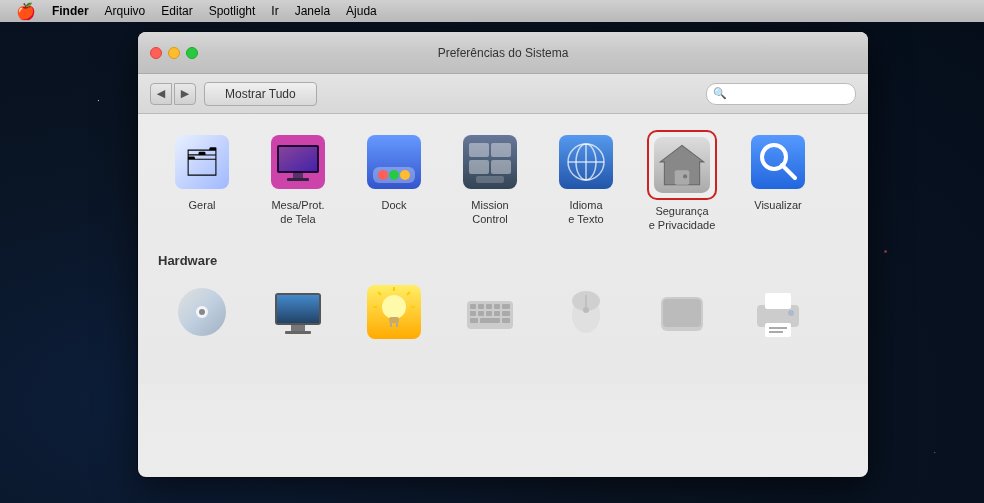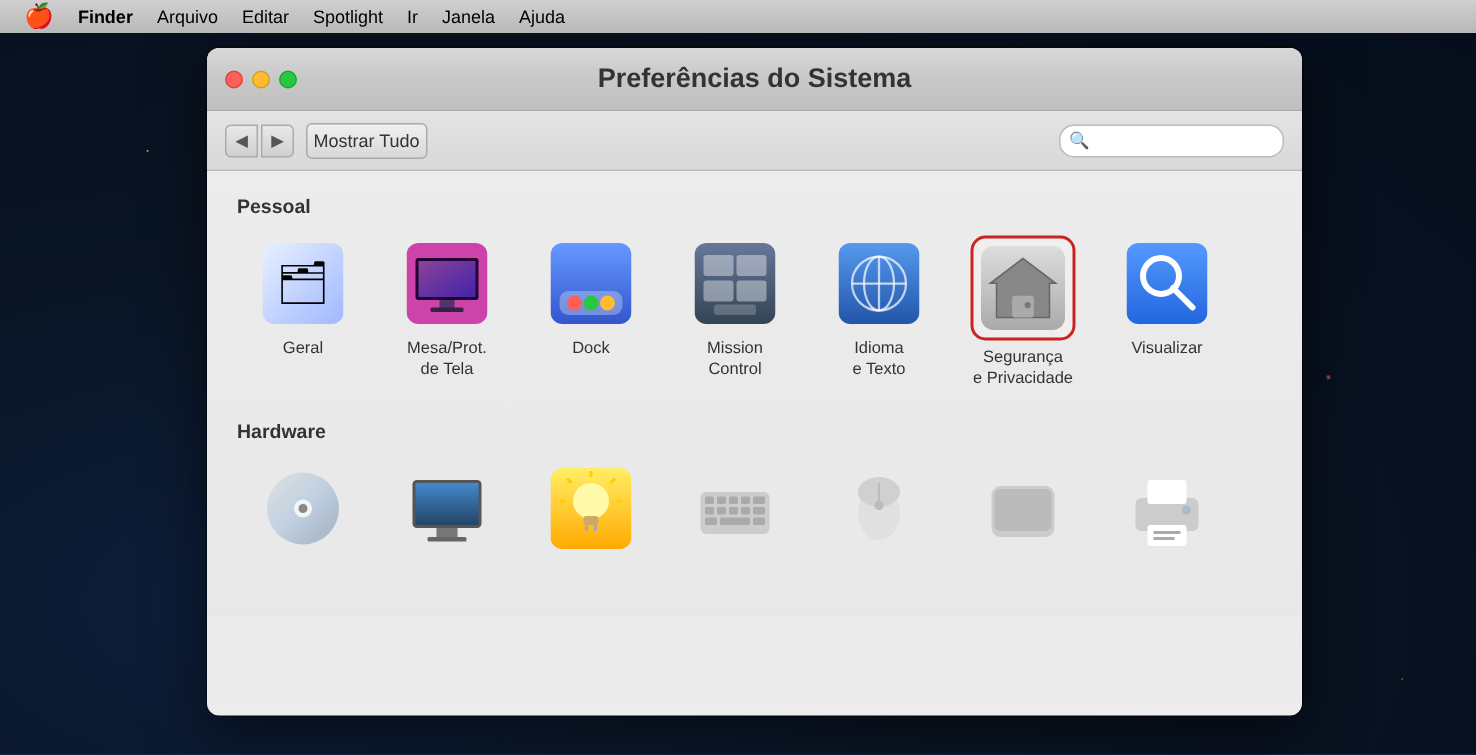--- a/index.html
+++ b/index.html
@@ -95,23 +95,23 @@
       border: 1px solid rgba(0,0,0,0.2);
     }
     .tl-close { background: #ff5f57; border-color: #e0443e; }
     .tl-min { background: #febc2e; border-color: #d4a017; }
     .tl-max { background: #28c840; border-color: #1aab29; }
 
     .title-text {
       position: absolute;
       left: 50%;
       transform: translateX(-50%);
-      font-size: 18px;
+      font-size: 12px;
       color: #333;
-      font-weight: 700;
+      font-weight: 400;
     }
 
     
     .toolbar {
       height: 40px;
       background: linear-gradient(to bottom, #e4e4e4, #d8d8d8);
       border-bottom: 1px solid #bbb;
       display: flex;
       align-items: center;
       padding: 0 12px;
@@ -132,21 +132,21 @@
       justify-content: center;
       cursor: pointer;
       font-size: 11px;
       color: #555;
     }
     .nav-btn:first-child { border-radius: 4px 0 0 4px; }
     .nav-btn:last-child { border-radius: 0 4px 4px 0; }
 
     .show-all-btn {
       height: 24px;
-      padding: 0 4px;
+      padding: 0 20px;
       background: linear-gradient(to bottom, #f0f0f0, #d8d8d8);
       border: 1px solid #aaa;
       border-radius: 4px;
       font-size: 12px;
       color: #333;
       cursor: pointer;
     }
 
     .search-box {
       margin-left: auto;
@@ -259,21 +259,20 @@
     <button class="show-all-btn">Mostrar Tudo</button>
     <div class="search-box">
       <span class="search-icon-inner">🔍</span>
       <input class="search-input" type="text" placeholder="" style="">
     </div>
   </div>
 
   <div class="content">
 
     <div>
-      <div class="section-title">Pessoal</div>
       <div class="icons-grid">
 
         <div class="icon-item">
           <div class="icon-box">
             <svg width="54" height="54" viewBox="0 0 54 54">
               <rect width="54" height="54" rx="8" fill="url(#geralGrad)"></rect>
               <defs>
                   <linearGradient id="geralGrad" x1="0" y1="0" x2="1" y2="1">
                     <stop offset="0%" stop-color="#e8f0ff"></stop>
                     <stop offset="100%" stop-color="#a0b8ff"></stop>

